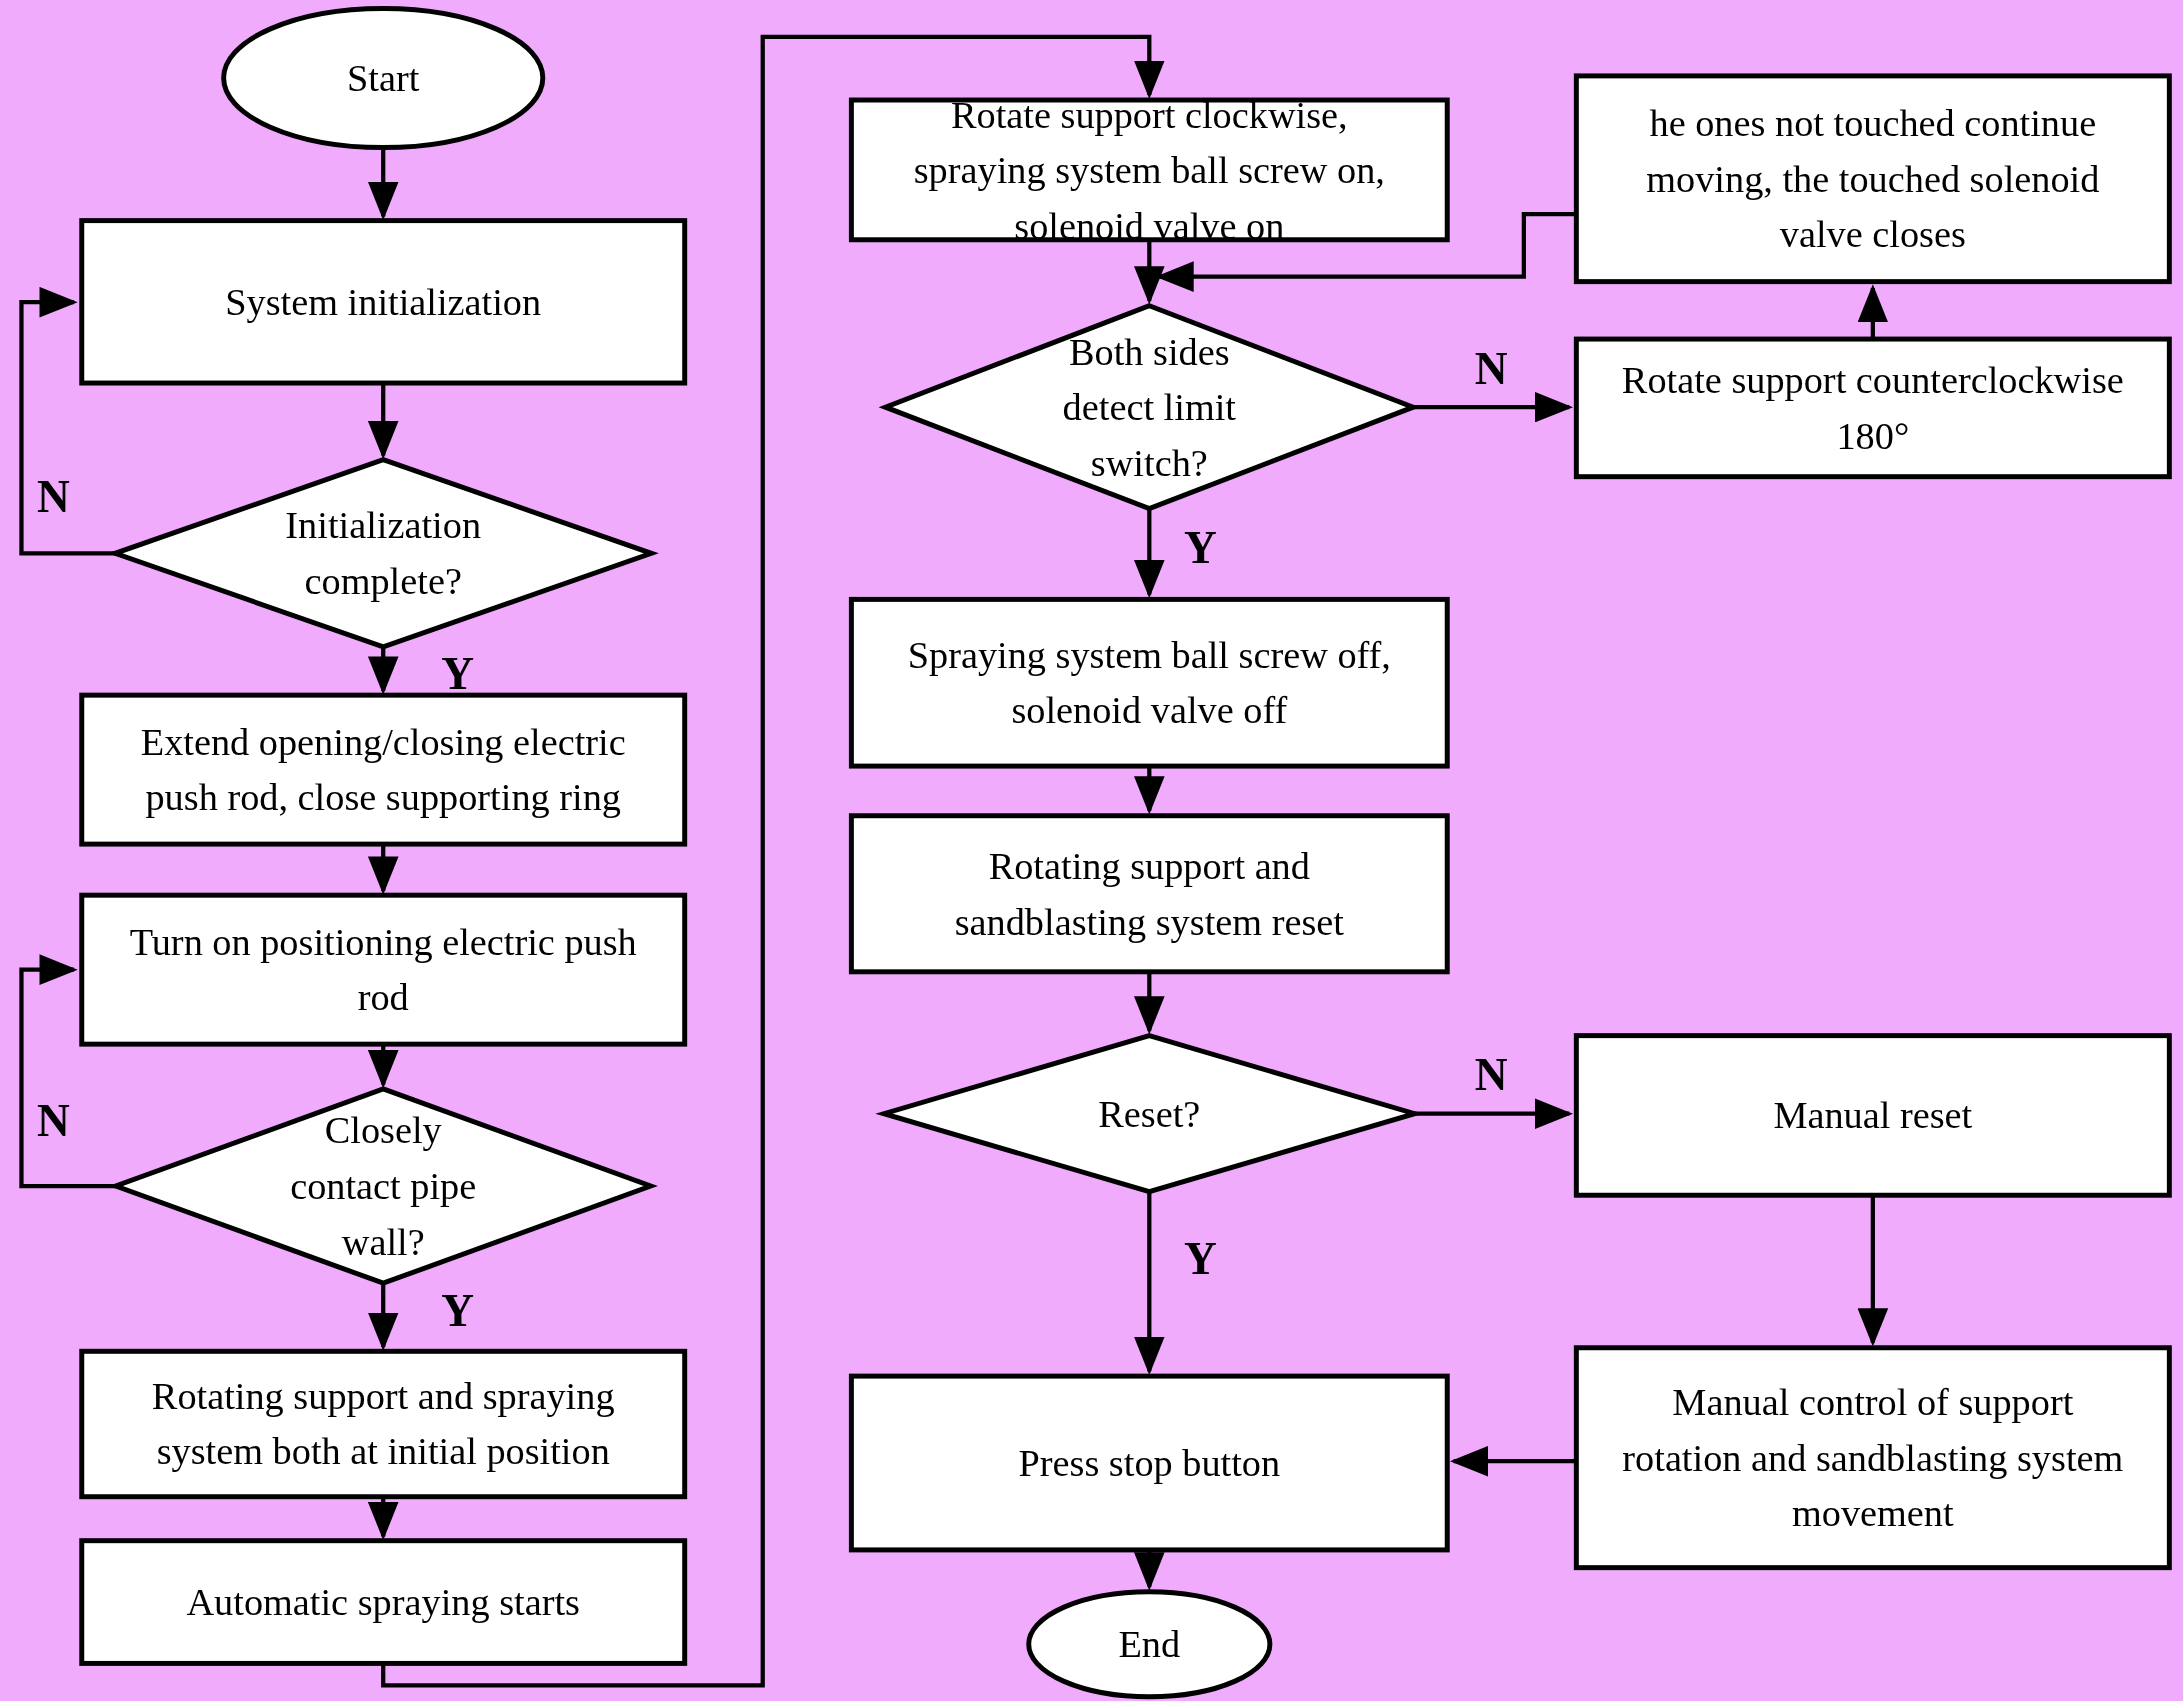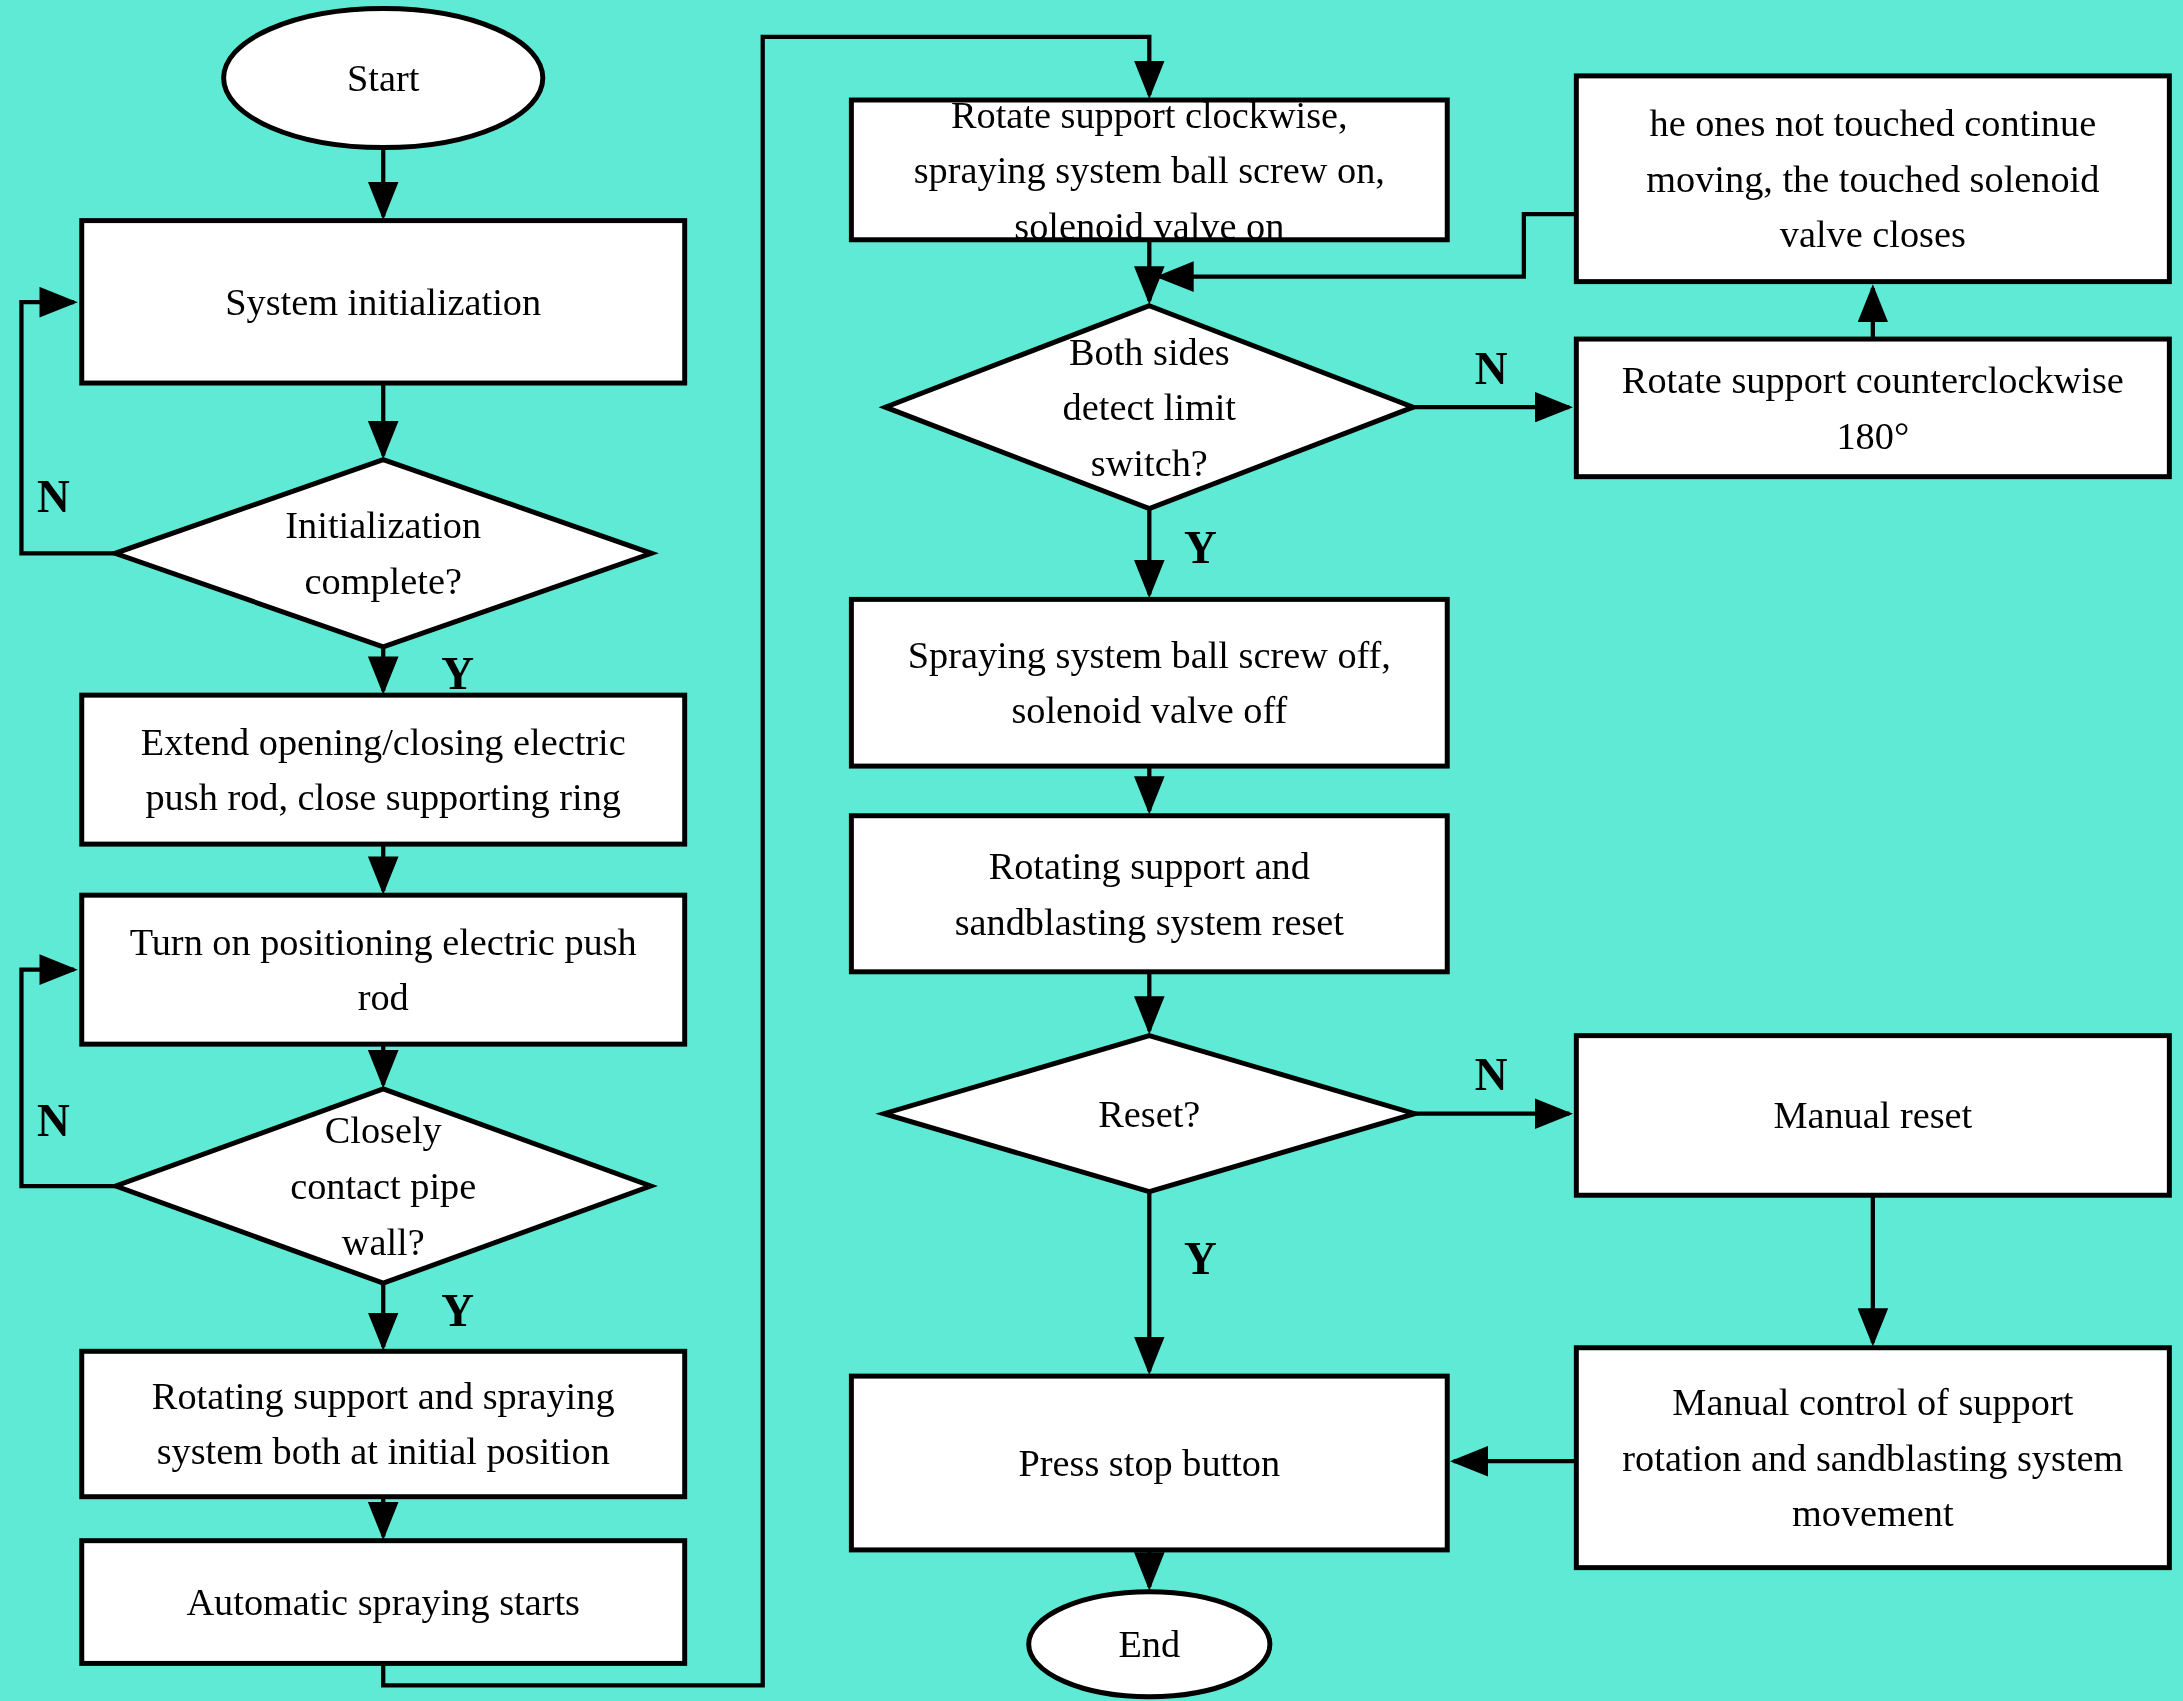--- a/index.html
+++ b/index.html
@@ -1,16 +1,16 @@
 <!DOCTYPE html>
 <html style="font-size:11.4px"><head>
 <meta charset="utf-8">
 <style>
   html,body{margin:0;padding:0;background:#ffffff;}
-  .stage{width:2183px;height:1701px;background:#5eead4;position:relative;}
+  .stage{width:2183px;height:1701px;background:#f0abfc;position:relative;}
   svg{display:block;}
   .shape{fill:#ffffff;stroke:#000000;stroke-width:7;}
   .edge{fill:none;stroke:#000000;stroke-width:6;}
   text{
     font-family:"Liberation Serif","DejaVu Serif",serif;
     font-size:54px;fill:#000000;text-anchor:middle;dominant-baseline:central;
   }
   .edge-label{font-size:64px;font-weight:bold;}
 </style>
 </head>

